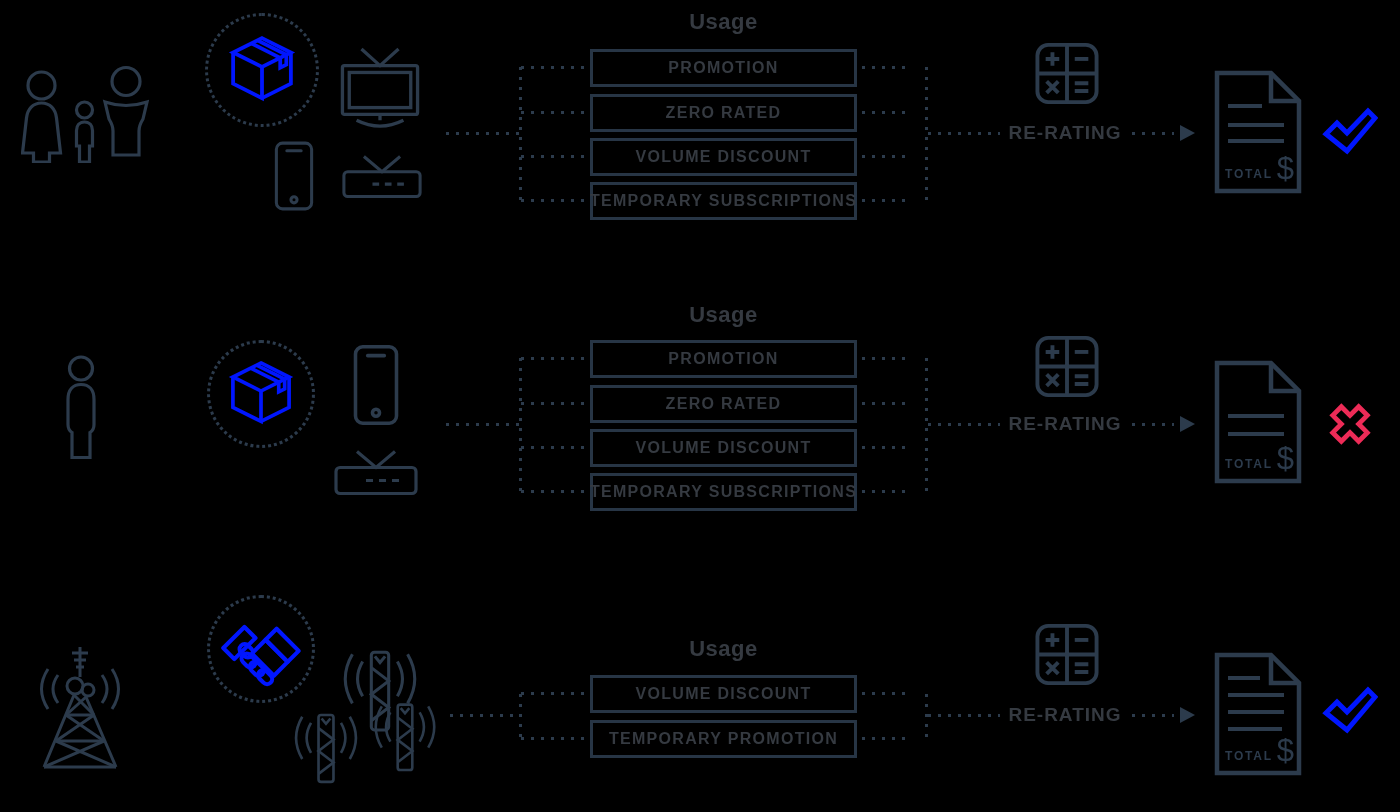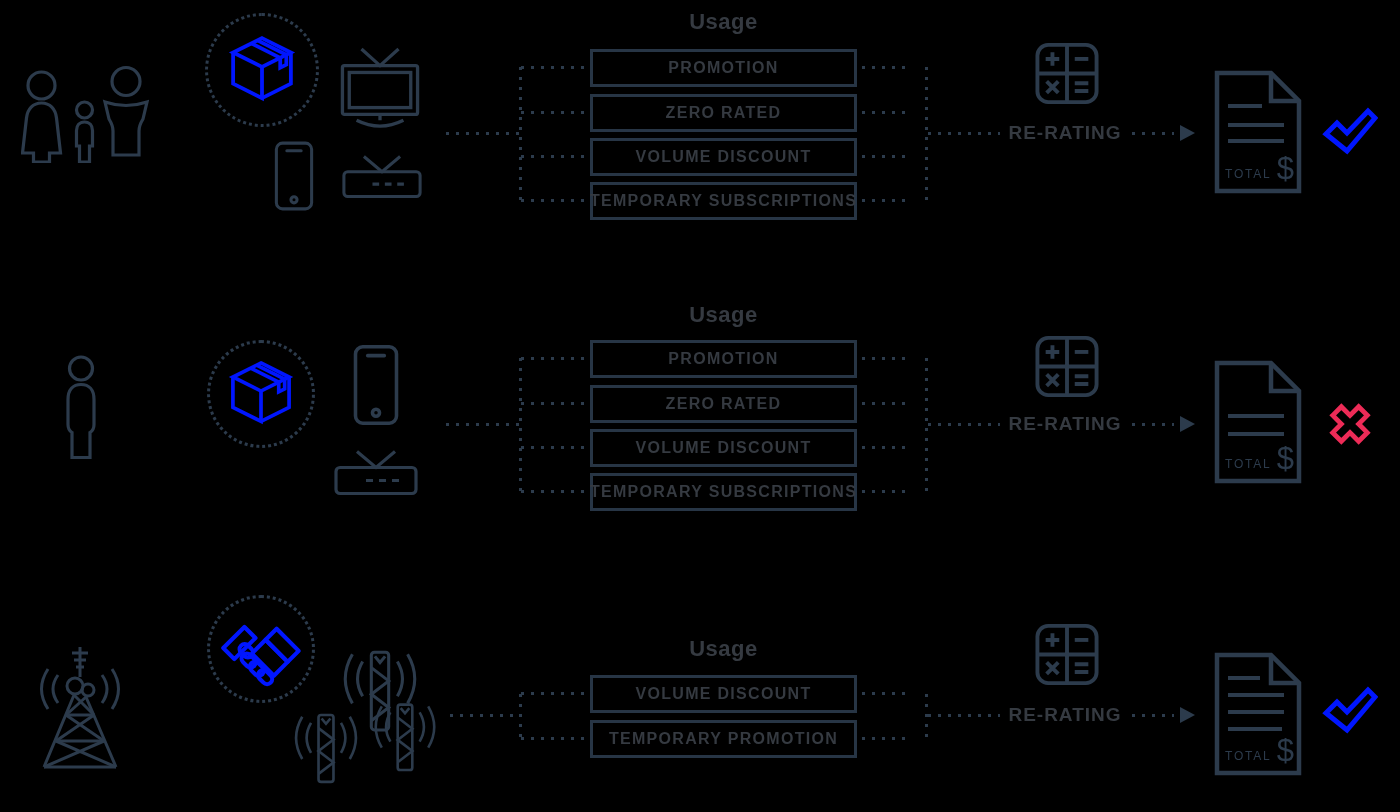--- a/index.html
+++ b/index.html
@@ -17,21 +17,21 @@
   .dv{position:absolute;width:3px;background:repeating-linear-gradient(180deg,var(--slate) 0 3px,transparent 3px 10px)}
   .tri{position:absolute;width:0;height:0;border-top:8px solid transparent;border-bottom:8px solid transparent;border-left:15px solid var(--slate)}
   
   .pkg-circle{position:absolute;border:3px dotted var(--slate);border-radius:50%;display:flex;align-items:center;justify-content:center}
   
   .usage-title{position:absolute;left:590px;width:267px;text-align:center;font-size:22px;font-weight:700;letter-spacing:.5px;color:var(--text)}
   .ubox{position:absolute;left:590px;width:267px;height:38px;border:3px solid var(--box_border);display:flex;align-items:center;justify-content:center;font-size:16px;font-weight:600;letter-spacing:1.3px;color:var(--text);white-space:nowrap}
   .proc{position:absolute;left:1000px;width:130px;text-align:center;font-size:19px;font-weight:700;letter-spacing:1px;color:var(--text)}
   
   .invoice{position:absolute;width:92px;height:124px}
-  .inv-total{position:absolute;left:13px;bottom:13px;font-size:12px;font-weight:400;letter-spacing:1.8px;color:var(--slate)}
+  .inv-total{position:absolute;left:13px;bottom:13px;font-size:12px;font-weight:700;letter-spacing:1.8px;color:var(--slate)}
   .inv-dollar{position:absolute;right:10px;bottom:7px;font-size:31px;font-weight:400;color:var(--slate)}
 </style>
 </head>
 <body>
 
 <div class="canvas">
 
   <div class="row" style="top:0;height:270px">
 
     <div class="abs" style="left:21px;top:65px;width:128px;height:98px">

